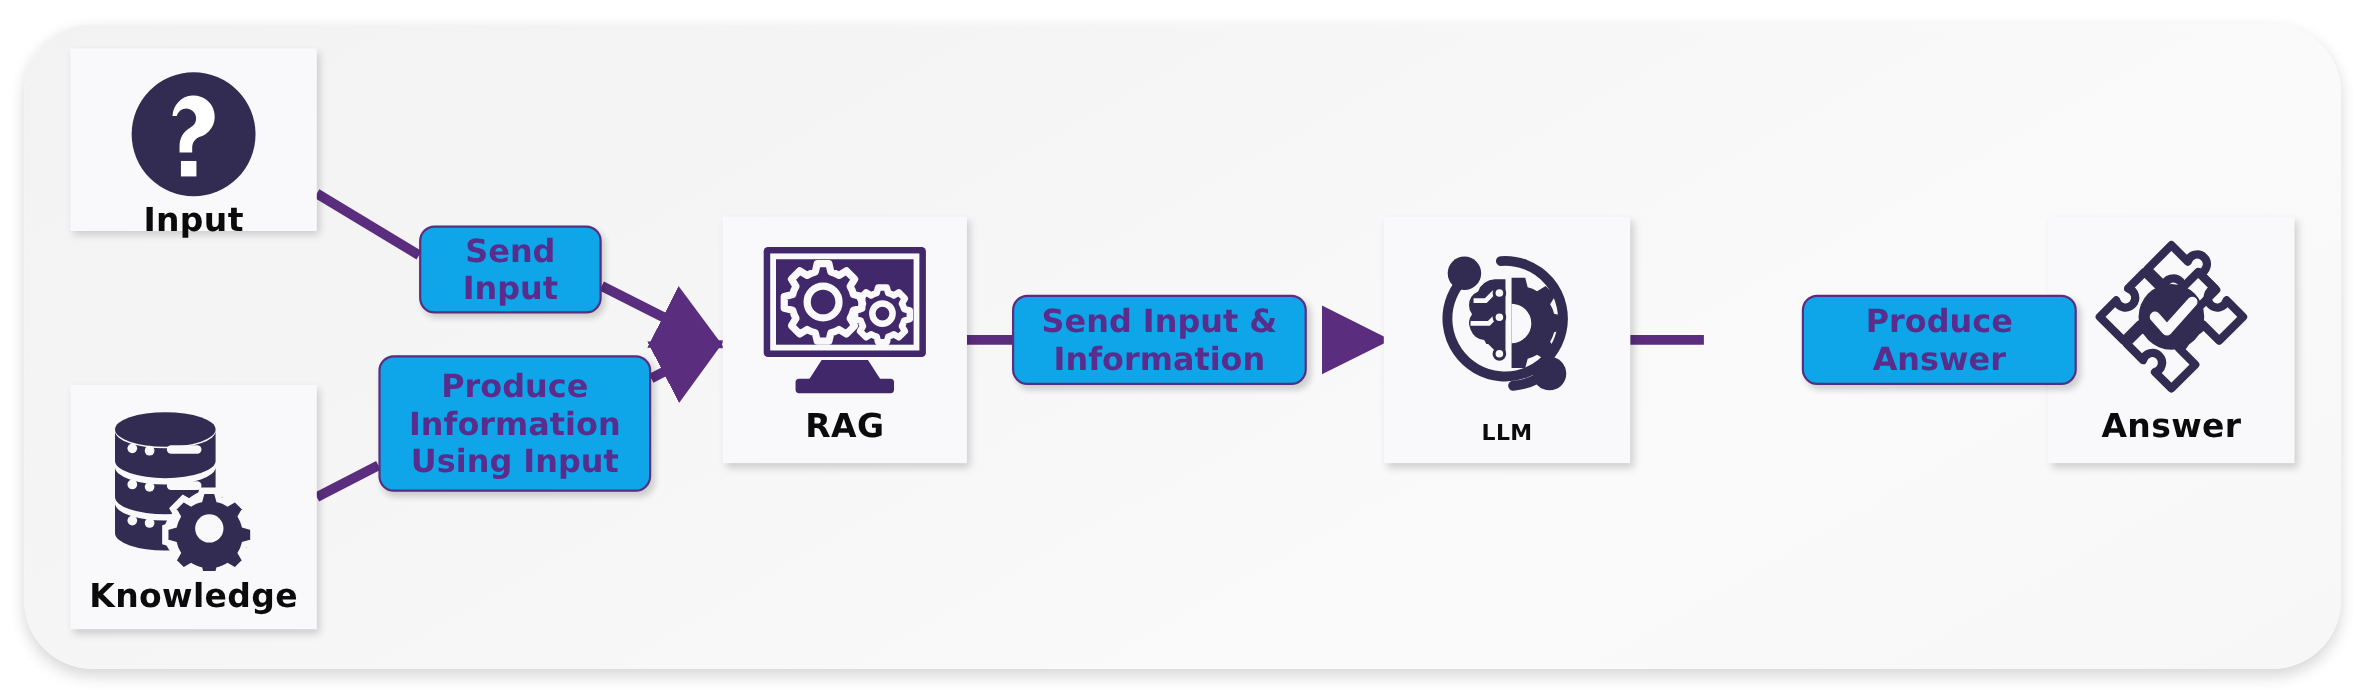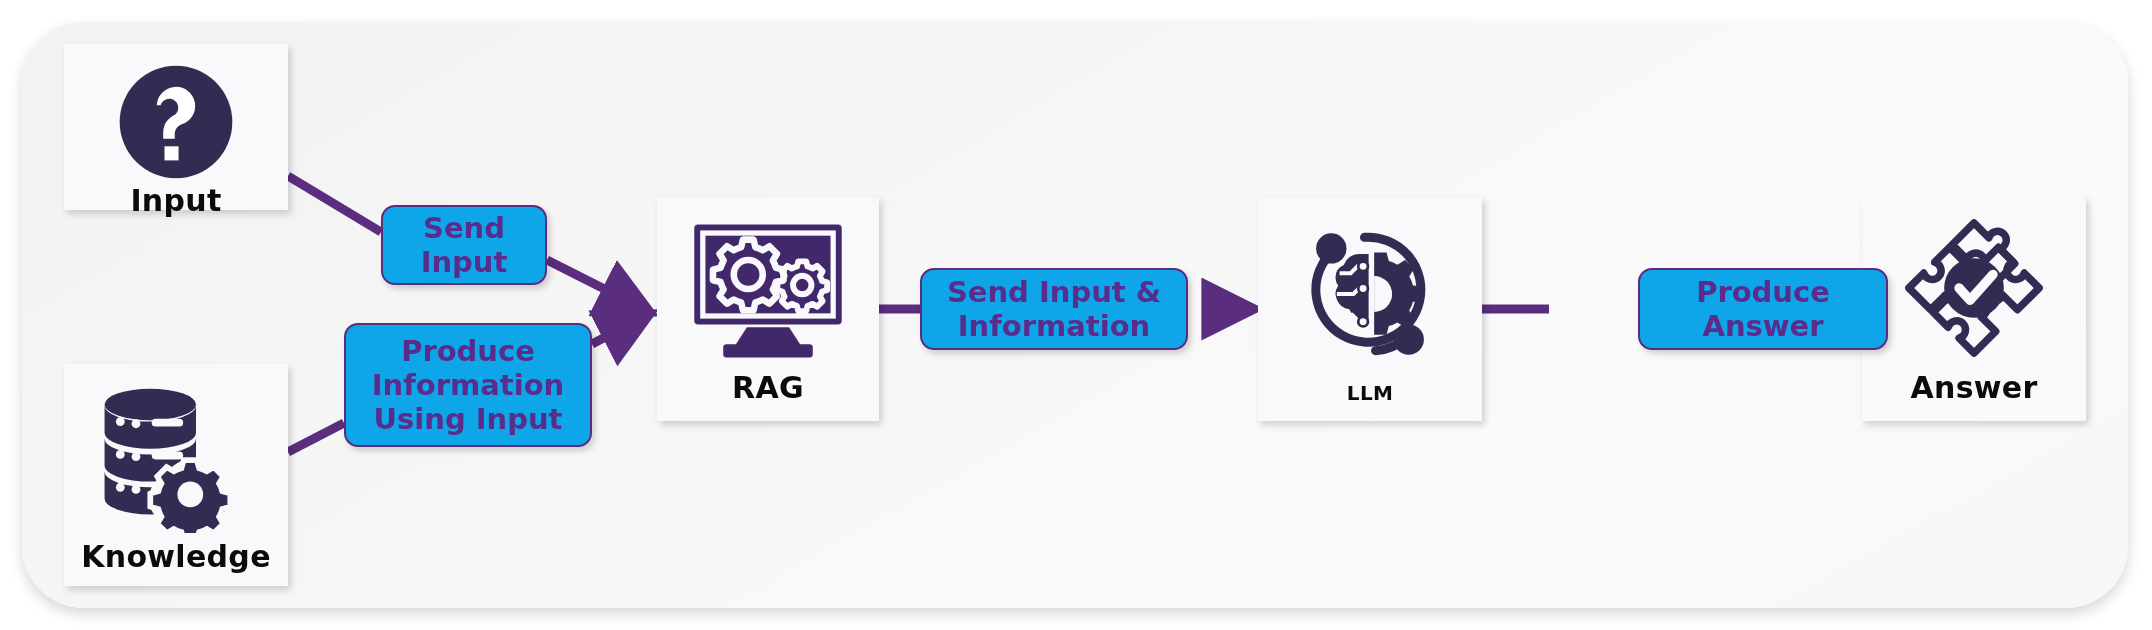--- a/index.html
+++ b/index.html
@@ -61,21 +61,21 @@
   }
   .node .caption {
     font-weight: bold;
     color: #0b0b0b;
     text-align: center;
     letter-spacing: 0.3px;
     line-height: 1;
   }
 
   #node-input    { left: 64px;   top: 44px;  width: 224px; height: 166px; }
-  #node-knowledge{ left: 64px;   top: 364px; width: 224px; height: 222px; }
+  #node-knowledge{ left: 64px;   top: 350px; width: 224px; height: 222px; }
   #node-rag      { left: 657px;  top: 197px; width: 222px; height: 224px; }
   #node-llm      { left: 1258px; top: 197px; width: 224px; height: 224px; }
   #node-answer   { left: 1862px; top: 197px; width: 224px; height: 224px; }
 
   #node-input .caption      { font-size: 30px; padding-bottom: 16px; }
   #node-knowledge .caption  { font-size: 30px; padding-bottom: 14px; }
   #node-rag .caption        { font-size: 30px; padding-bottom: 18px; }
   #node-llm .caption        { font-size: 20px; padding-bottom: 18px; }
   #node-answer .caption     { font-size: 30px; padding-bottom: 18px; }
 

